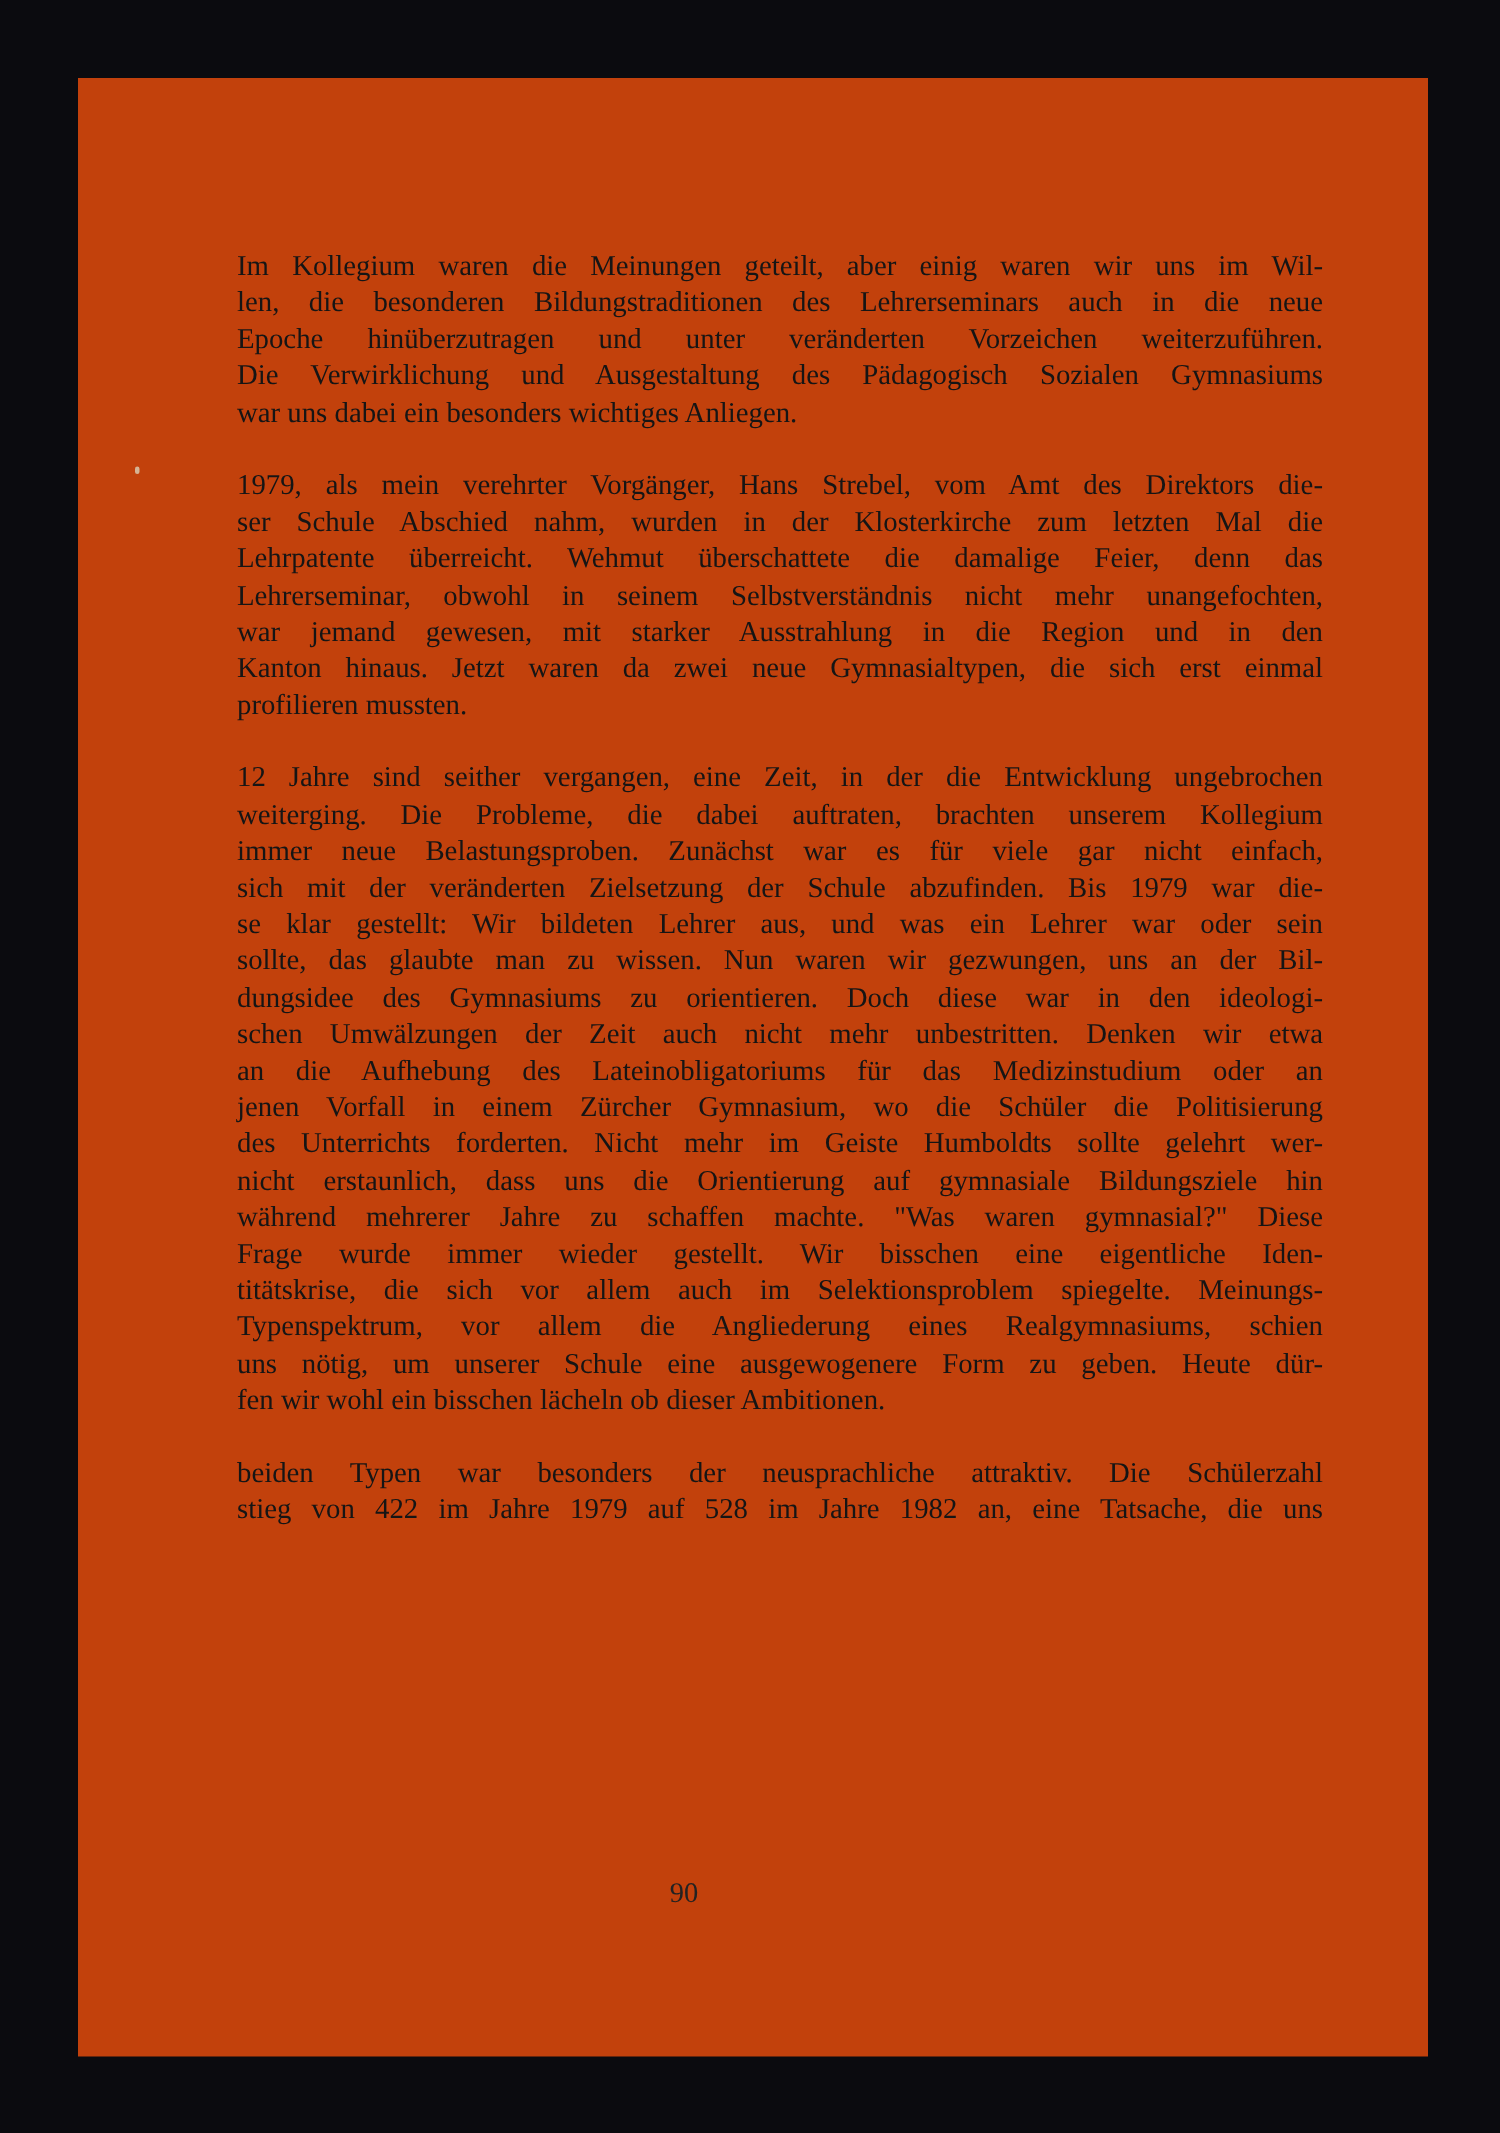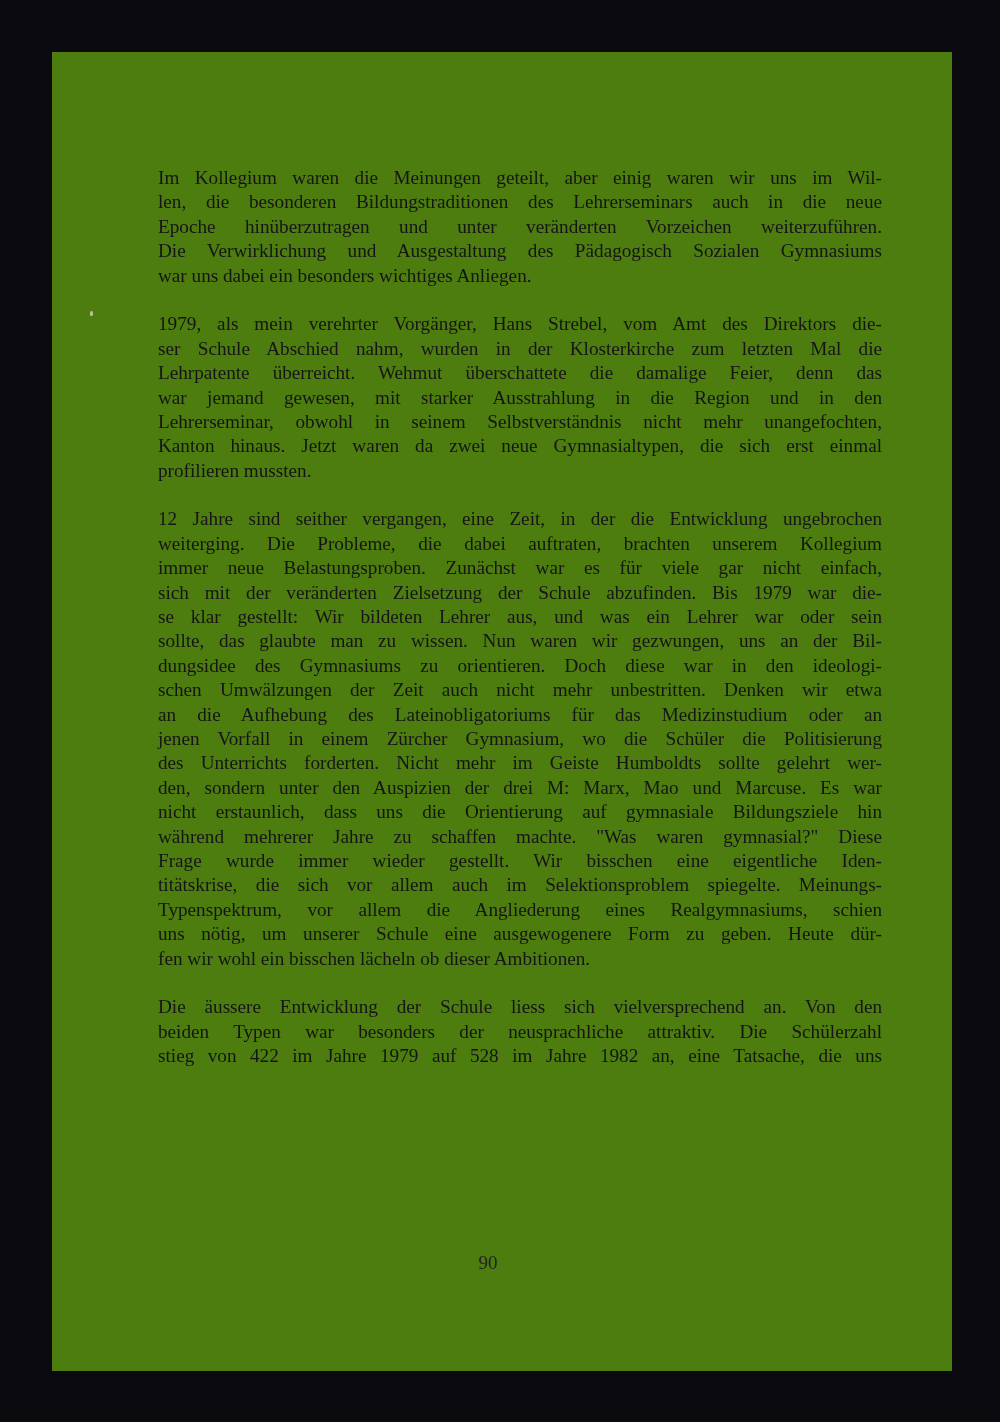--- a/index.html
+++ b/index.html
@@ -12,21 +12,21 @@
     height: 1422px;
     position: relative;
     overflow: hidden;
   }
   .page {
     position: absolute;
     left: 52px;
     top: 52px;
     width: 900px;
     height: 1319px;
-    background: #4d7c0f;
+    background: #c2410c;
   }
   .speck {
     position: absolute;
     left: 38px;
     top: 259px;
     width: 3px;
     height: 5px;
     background: #d9cfb6;
     border-radius: 2px;
     opacity: 0.8;
@@ -57,21 +57,20 @@
   }
   .page-number {
     position: absolute;
     left: 0;
     width: 808px;
     top: 1200px;
     text-align: center;
     font-family: "Liberation Serif", "DejaVu Serif", serif;
     font-size: 19px;
     color: #222;
-    padding-left: 32px;
   }
 </style>
 </head>
 <body>
 
 <div class="page">
   <div class="speck"></div>
 
   <div class="text-block">
 
@@ -80,49 +79,47 @@
       <span class="line">len, die besonderen Bildungstraditionen des Lehrerseminars auch in die neue</span>
       <span class="line">Epoche hinüberzutragen und unter veränderten Vorzeichen weiterzuführen.</span>
       <span class="line">Die Verwirklichung und Ausgestaltung des Pädagogisch Sozialen Gymnasiums</span>
       <span class="line last">war uns dabei ein besonders wichtiges Anliegen.</span>
     </p>
 
     <p class="para">
       <span class="line">1979, als mein verehrter Vorgänger, Hans Strebel, vom Amt des Direktors die-</span>
       <span class="line">ser Schule Abschied nahm, wurden in der Klosterkirche zum letzten Mal die</span>
       <span class="line">Lehrpatente überreicht. Wehmut überschattete die damalige Feier, denn das</span>
+      <span class="line">Lehrerseminar, obwohl in seinem Selbstverständnis nicht mehr unangefochten,</span>
       <span class="line">war jemand gewesen, mit starker Ausstrahlung in die Region und in den</span>
-      <span class="line">Lehrerseminar, obwohl in seinem Selbstverständnis nicht mehr unangefochten,</span>
       <span class="line">Kanton hinaus. Jetzt waren da zwei neue Gymnasialtypen, die sich erst einmal</span>
       <span class="line last">profilieren mussten.</span>
     </p>
 
     <p class="para">
       <span class="line">12 Jahre sind seither vergangen, eine Zeit, in der die Entwicklung ungebrochen</span>
       <span class="line">weiterging. Die Probleme, die dabei auftraten, brachten unserem Kollegium</span>
       <span class="line">immer neue Belastungsproben. Zunächst war es für viele gar nicht einfach,</span>
       <span class="line">sich mit der veränderten Zielsetzung der Schule abzufinden. Bis 1979 war die-</span>
       <span class="line">se klar gestellt: Wir bildeten Lehrer aus, und was ein Lehrer war oder sein</span>
       <span class="line">sollte, das glaubte man zu wissen. Nun waren wir gezwungen, uns an der Bil-</span>
       <span class="line">dungsidee des Gymnasiums zu orientieren. Doch diese war in den ideologi-</span>
       <span class="line">schen Umwälzungen der Zeit auch nicht mehr unbestritten. Denken wir etwa</span>
       <span class="line">an die Aufhebung des Lateinobligatoriums für das Medizinstudium oder an</span>
       <span class="line">jenen Vorfall in einem Zürcher Gymnasium, wo die Schüler die Politisierung</span>
       <span class="line">des Unterrichts forderten. Nicht mehr im Geiste Humboldts sollte gelehrt wer-</span>
-      <span class="line">den, sondern unter den Auspizien der drei M: Marx, Mao und Marcuse. Es war</span>
       <span class="line">nicht erstaunlich, dass uns die Orientierung auf gymnasiale Bildungsziele hin</span>
       <span class="line">während mehrerer Jahre zu schaffen machte. "Was waren gymnasial?" Diese</span>
       <span class="line">Frage wurde immer wieder gestellt. Wir bisschen eine eigentliche Iden-</span>
       <span class="line">titätskrise, die sich vor allem auch im Selektionsproblem spiegelte. Meinungs-</span>
       <span class="line">Typenspektrum, vor allem die Angliederung eines Realgymnasiums, schien</span>
       <span class="line">uns nötig, um unserer Schule eine ausgewogenere Form zu geben. Heute dür-</span>
       <span class="line last">fen wir wohl ein bisschen lächeln ob dieser Ambitionen.</span>
     </p>
 
     <p class="para">
-      <span class="line">Die äussere Entwicklung der Schule liess sich vielversprechend an. Von den</span>
       <span class="line">beiden Typen war besonders der neusprachliche attraktiv. Die Schülerzahl</span>
       <span class="line">stieg von 422 im Jahre 1979 auf 528 im Jahre 1982 an, eine Tatsache, die uns</span>
     </p>
   </div>
 
   <div class="page-number">90</div>
 </div>
 
 </body></html>

